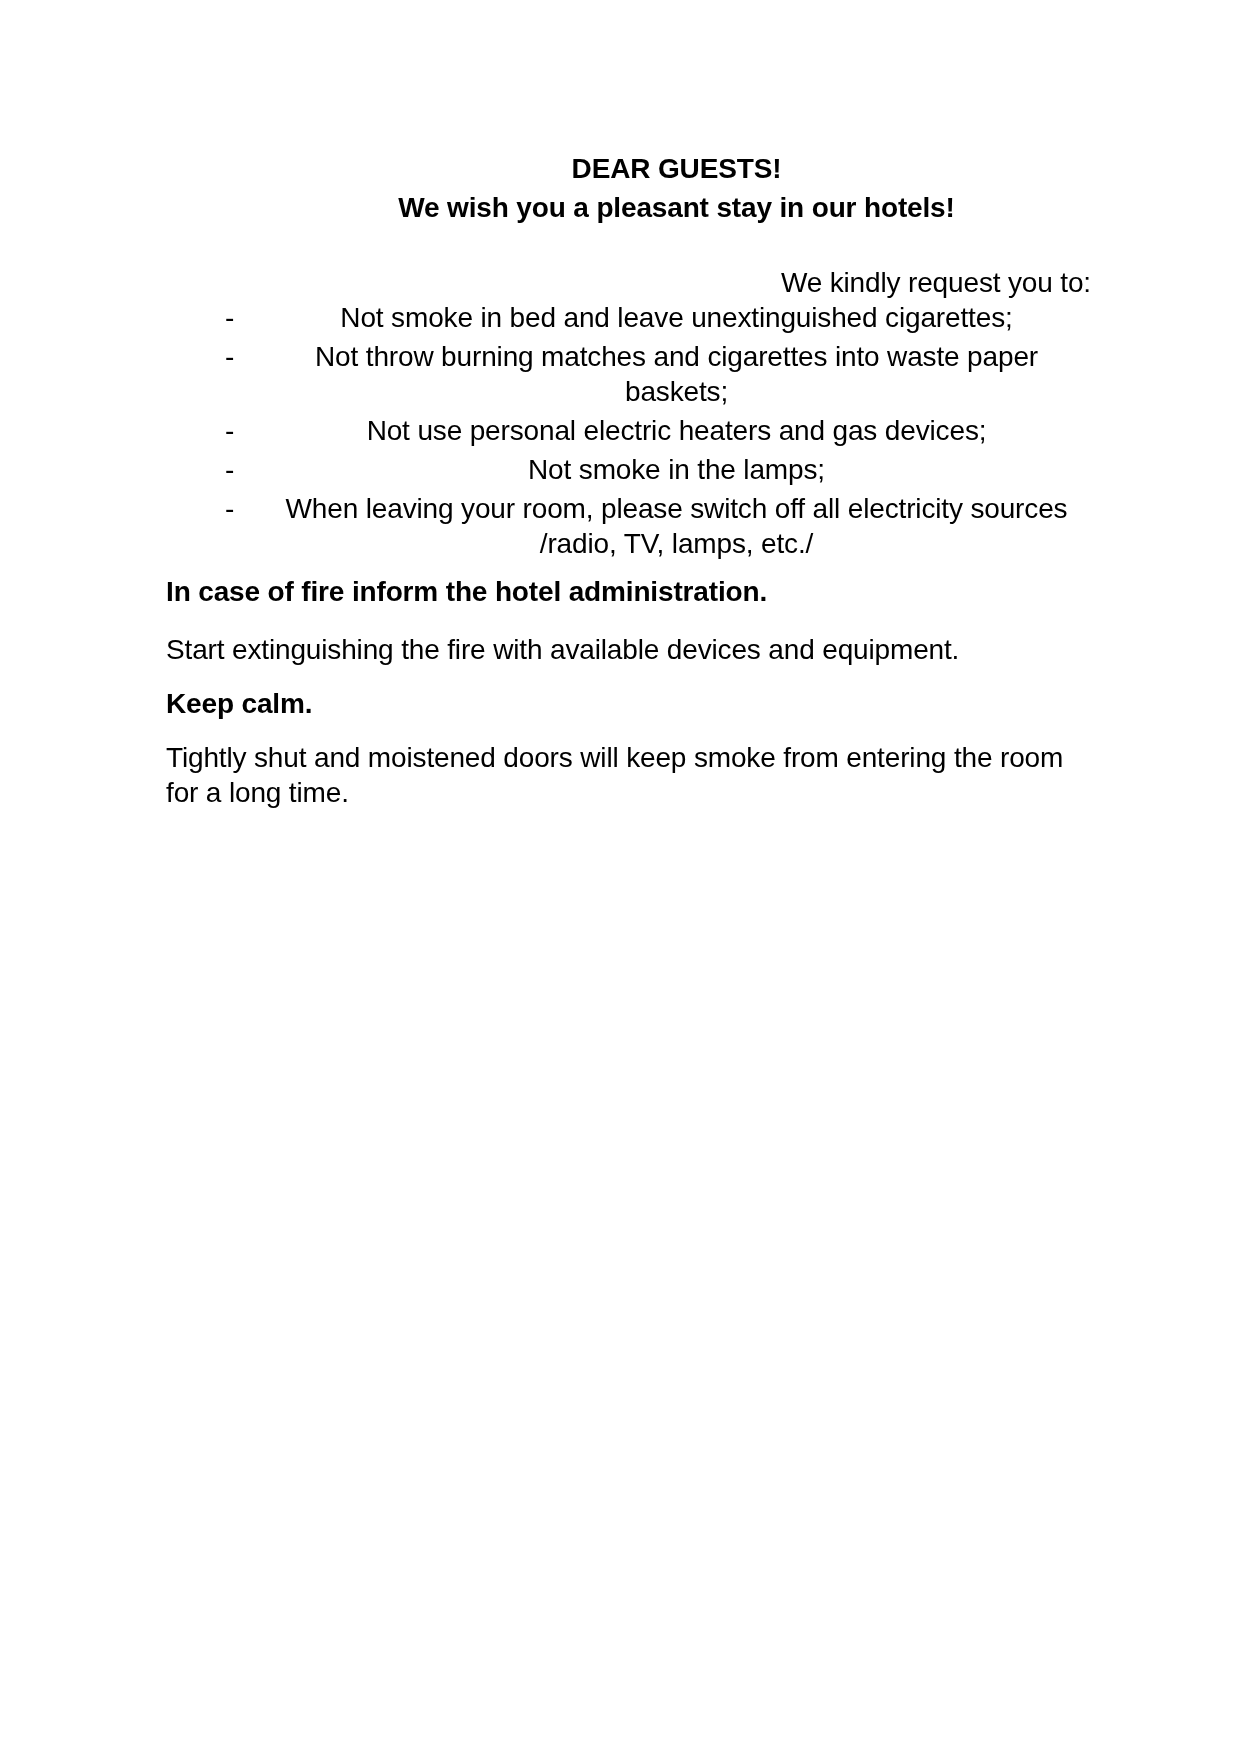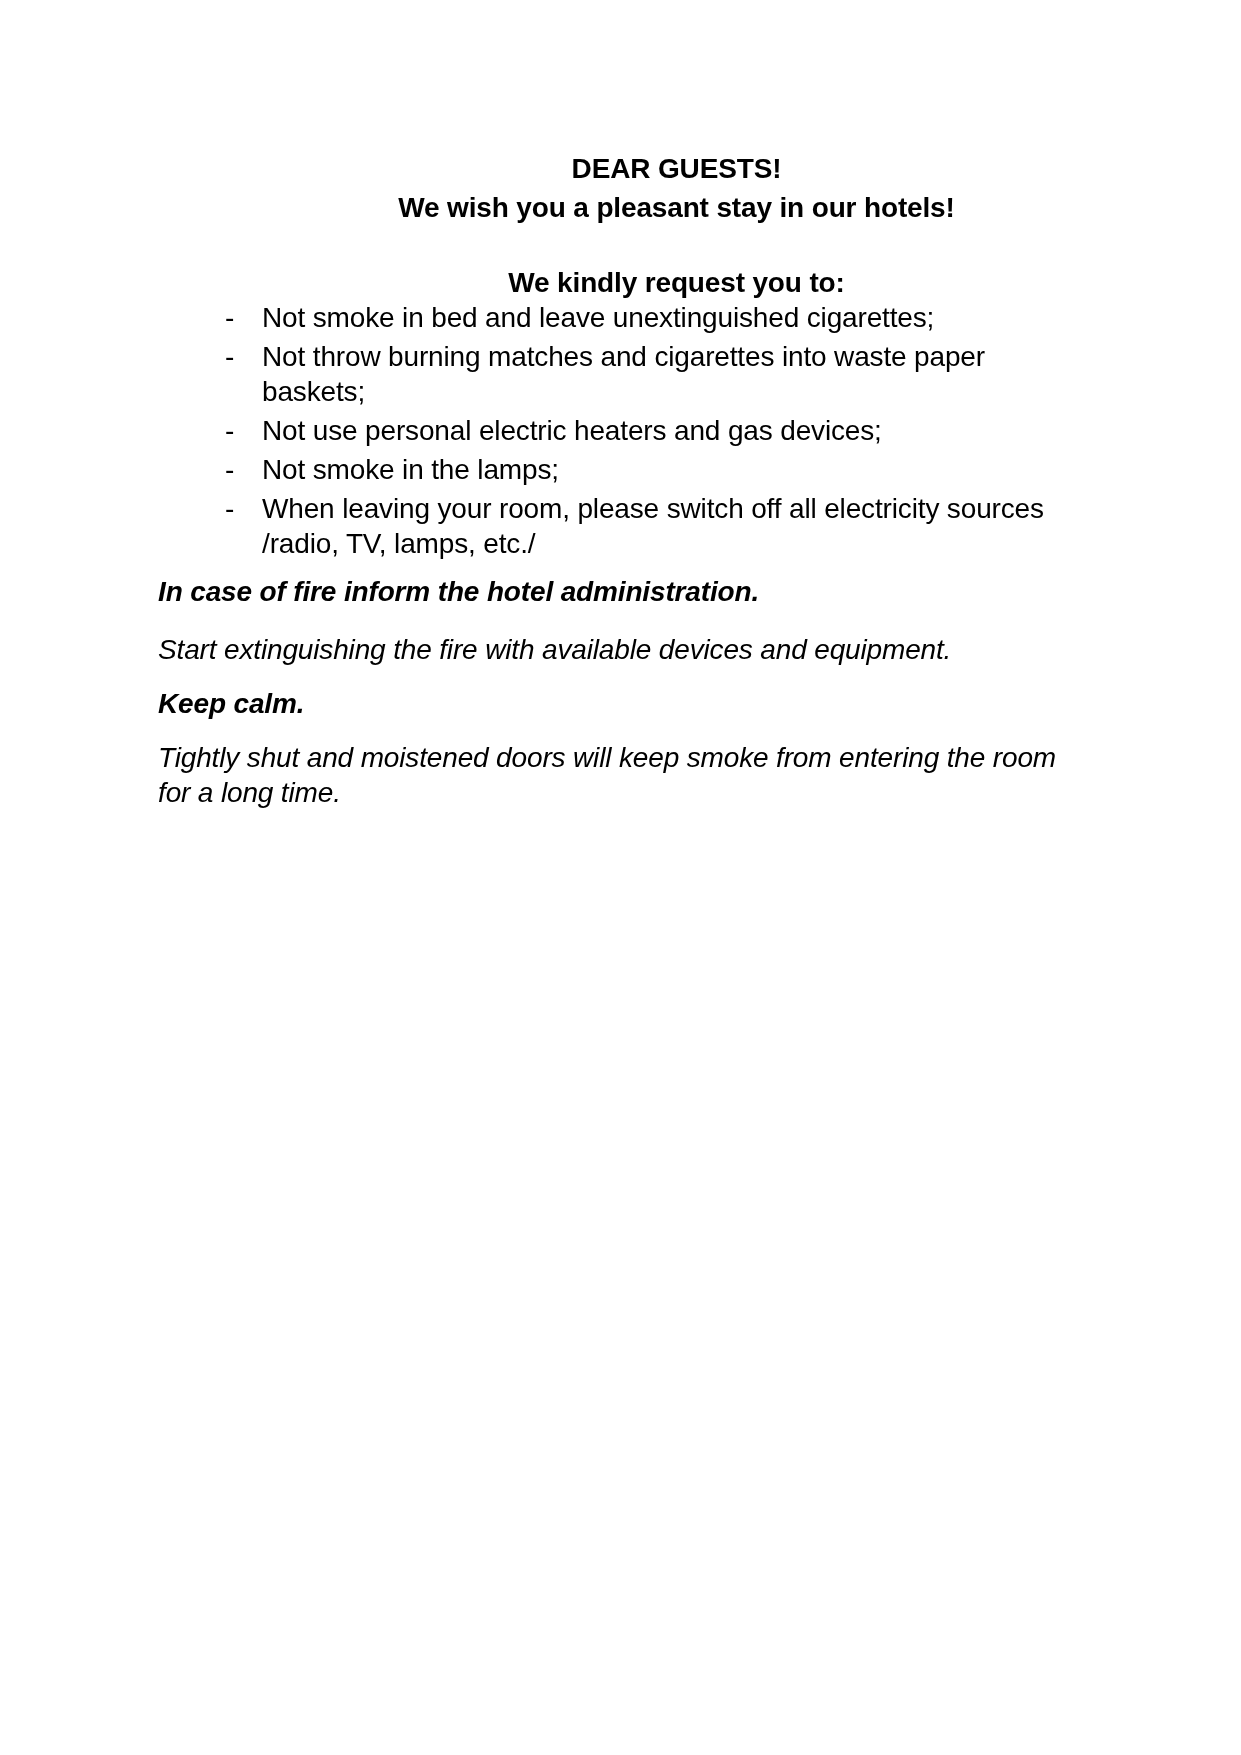--- a/index.html
+++ b/index.html
@@ -25,48 +25,48 @@
   }
   
   .title-block {
     margin-left: 112px;
     text-align: center;
     font-weight: bold;
     line-height: 39px;
   }
   .section-heading {
     margin: 38px 0 0 112px;
-    text-align: center;
-    font-weight: bold;
+    text-align: right;
+    font-weight: normal;
     line-height: 35px;
   }
   ul.request-list {
     list-style: none;
     margin: 0 0 13px 0;
     padding: 0;
   }
   ul.request-list li {
     display: flex;
     padding-left: 75px;
     line-height: 35px;
     margin-bottom: 4px;
   }
   ul.request-list .marker {
     flex: none;
     width: 37px;
   }
   ul.request-list .li-text {
     flex: 1;
     white-space: pre-line;
+    text-align: center;
   }
   .para {
-    margin: 0 0 19px 8px;
+    margin: 0 0 19px 16px;
     line-height: 35px;
     white-space: pre-line;
-    font-style: italic;
   }
   .para.bold { font-weight: bold; }
   .para.gap-lg { margin-bottom: 23px; }
 </style>
 </head>
 <body>
 
 <div class="page">
 
   <div class="title-block">

